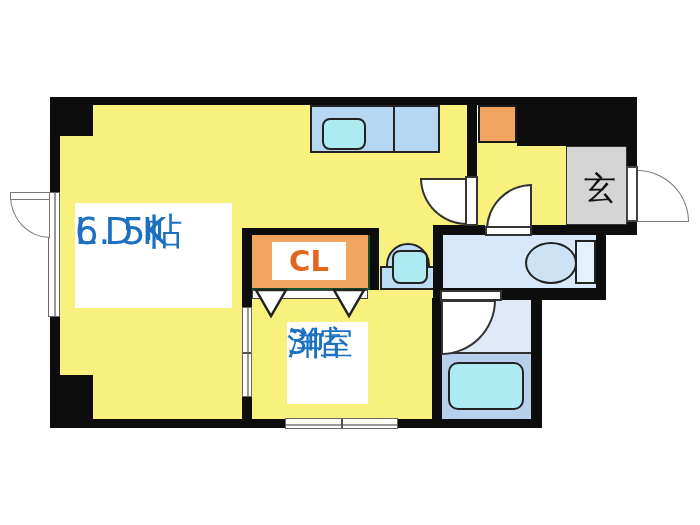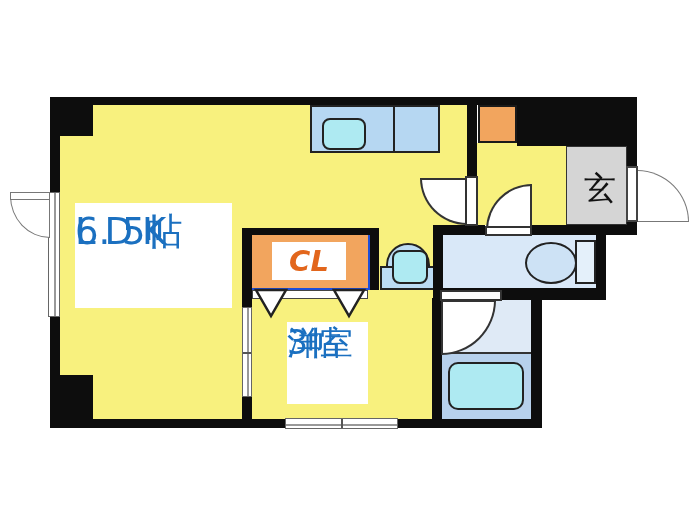--- a/index.html
+++ b/index.html
@@ -13,21 +13,21 @@
   .genkan-floor{left:566px;top:146px;width:61px;height:79px;background:#d5d5d5;border:1px solid #333;}
   .toilet-floor{left:433px;top:233px;width:173px;height:57px;background:#d9e8f8;}
   .bath-floor{left:432px;top:298px;width:110px;height:124px;background:#dfeaf6;}
   .bath-lower{left:442px;top:352px;width:89px;height:67px;background:#b7d1ec;border-top:2px solid #333;}
 
   
   .counter{left:310px;top:105px;width:130px;height:48px;background:#b6d7f2;border:2px solid #222;}
   .counter .divider{left:81px;top:0;width:2px;height:44px;background:#222;}
   .counter .sink{left:10px;top:11px;width:44px;height:32px;background:#aeeaf2;border:2px solid #222;border-radius:8px;}
   .orange-block{left:478px;top:105px;width:39px;height:38px;background:#f2a55e;border:2px solid #1a1a1a;}
-  .cl-box{left:250px;top:233px;width:120px;height:57px;background:#f2a55e;border:2px solid #1d4ed8;font-style:italic;}
+  .cl-box{left:250px;top:233px;width:120px;height:57px;background:#f2a55e;border:2px solid #14532d;}
   .cl-label{left:20px;top:7px;width:74px;height:38px;background:#fff;color:#e2661c;
             font-size:29px;font-weight:bold;text-align:center;line-height:38px;}
   .cl-strip{left:252px;top:290px;width:116px;height:9px;background:#fff;border:1px solid #444;}
   .basin-arch{left:386px;top:243px;width:44px;height:32px;background:#bcdcf4;border:2px solid #222;border-radius:22px 22px 0 0;}
   .basin-base{left:380px;top:266px;width:56px;height:24px;background:#bcdcf4;border:2px solid #222;}
   .basin-bowl{left:392px;top:250px;width:36px;height:34px;background:#aeeaf2;border:2px solid #222;border-radius:8px;}
   .toilet-tank{left:575px;top:240px;width:21px;height:44px;background:#e4f0fa;border:2px solid #222;}
   .toilet-bowl{left:525px;top:242px;width:52px;height:42px;background:#cde2f5;border:2px solid #222;border-radius:50%;}
   .bathtub{left:448px;top:362px;width:76px;height:48px;background:#aeeaf2;border:2px solid #222;border-radius:10px;}
 

